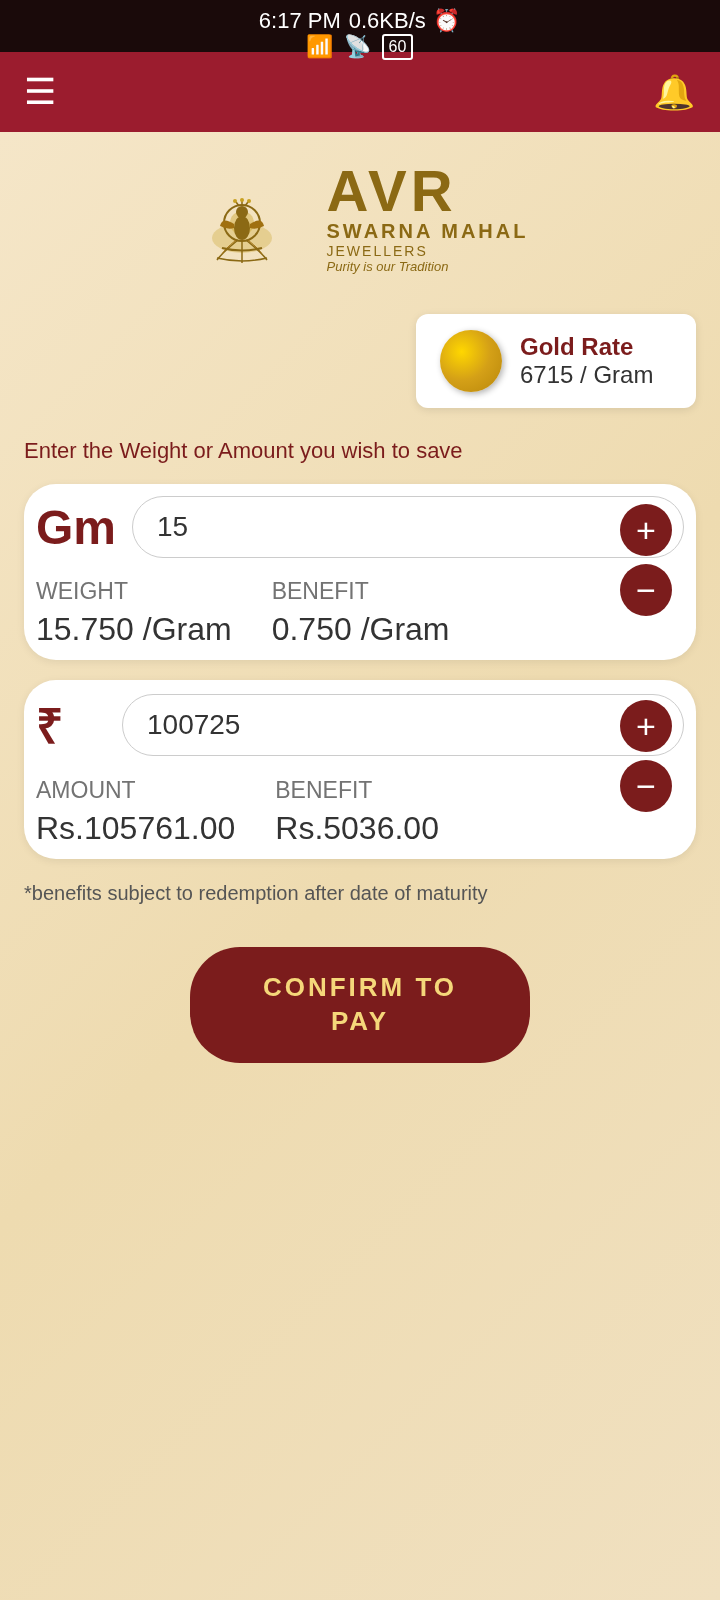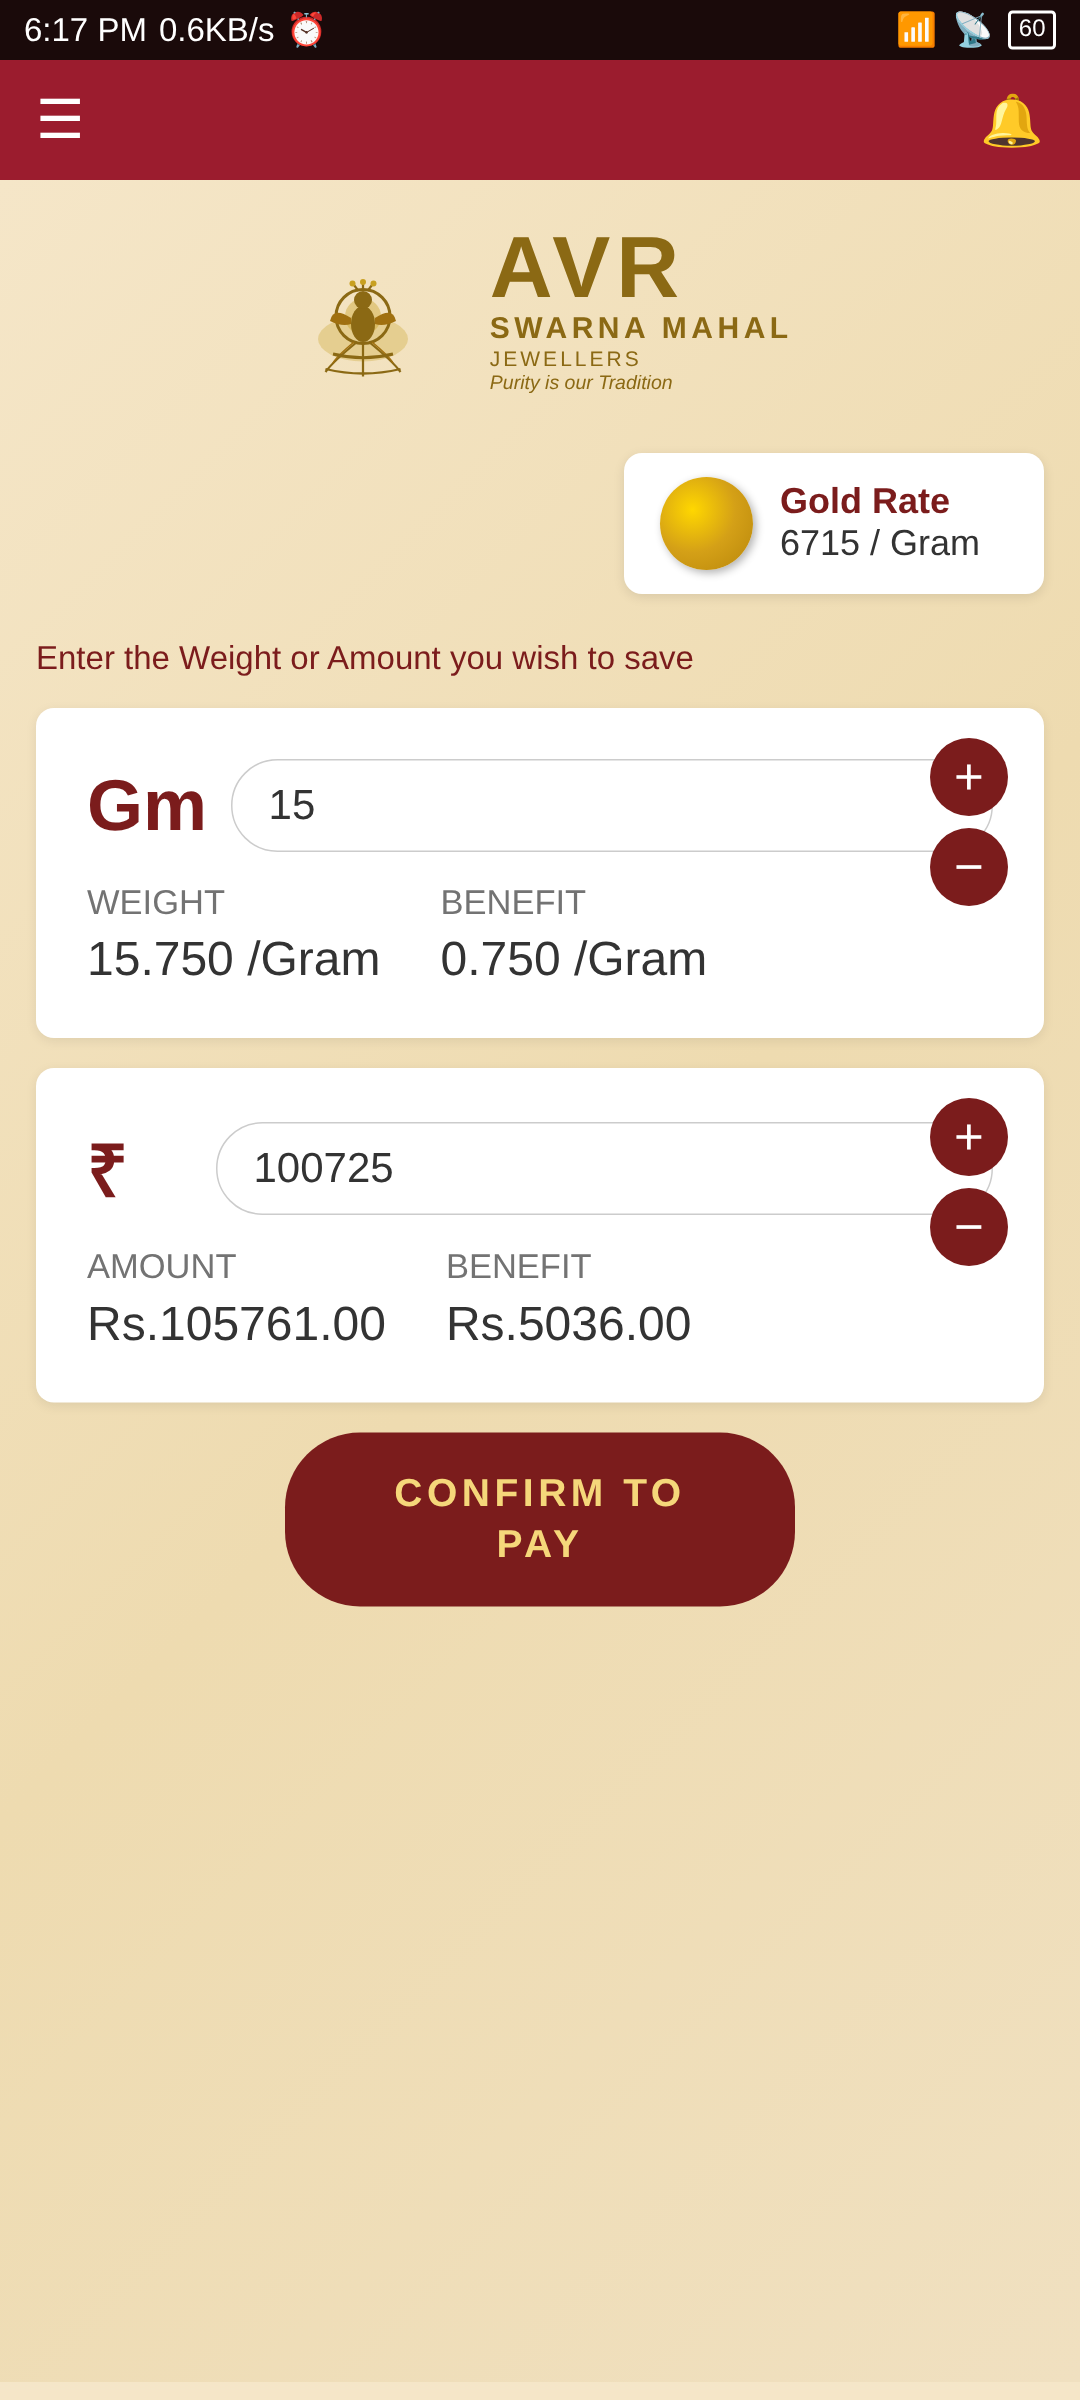--- a/index.html
+++ b/index.html
@@ -16,21 +16,22 @@
     
     .status-bar {
       background: #1a0a0a;
       color: white;
       display: flex;
       justify-content: space-between;
       align-items: center;
       padding: 8px 16px;
       font-size: 22px;
       font-weight: 500;
-      height: 40px;
+      height: 52px;
+      flex-direction: column;
     }
     .status-left { display: flex; align-items: center; gap: 8px; }
     .status-right { display: flex; align-items: center; gap: 10px; }
     .battery-box {
       border: 2px solid white;
       border-radius: 3px;
       padding: 2px 5px;
       font-size: 16px;
       position: relative;
     }
@@ -128,22 +129,22 @@
     
     .instruction-text {
       font-size: 22px;
       color: #7b1c1c;
       margin-bottom: 20px;
     }
 
     
     .input-card {
       background: white;
-      border-radius: 12px;
-      padding: 34px;
+      border-radius: 32px;
+      padding: 12px;
       margin-bottom: 20px;
       box-shadow: 0 2px 8px rgba(0,0,0,0.08);
       position: relative;
     }
 
     .input-row {
       display: flex;
       align-items: center;
       gap: 16px;
       margin-bottom: 20px;
@@ -343,18 +344,19 @@
         <div class="detail-label">AMOUNT</div>
         <div class="detail-value">Rs.105761.00</div>
       </div>
       <div class="detail-item">
         <div class="detail-label">BENEFIT</div>
         <div class="detail-value">Rs.5036.00</div>
       </div>
     </div>
   </div>
 
+  <div class="disclaimer">*benefits subject to redemption after date of maturity</div>
 
   <div class="confirm-btn-container">
     <button class="confirm-btn">CONFIRM TO<br>PAY</button>
   </div>
 
 </div>
 
 </body></html>

